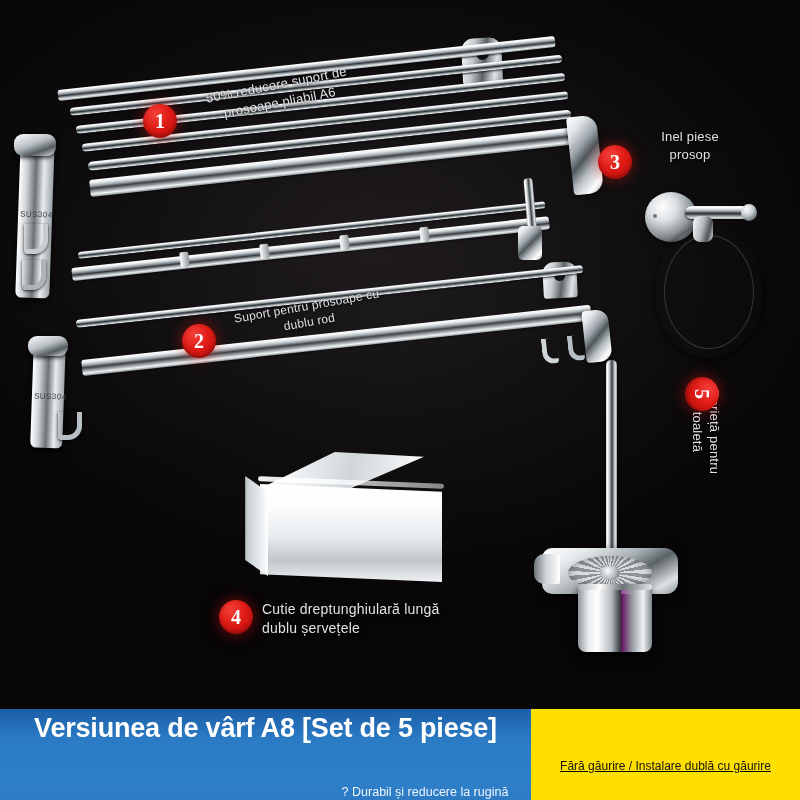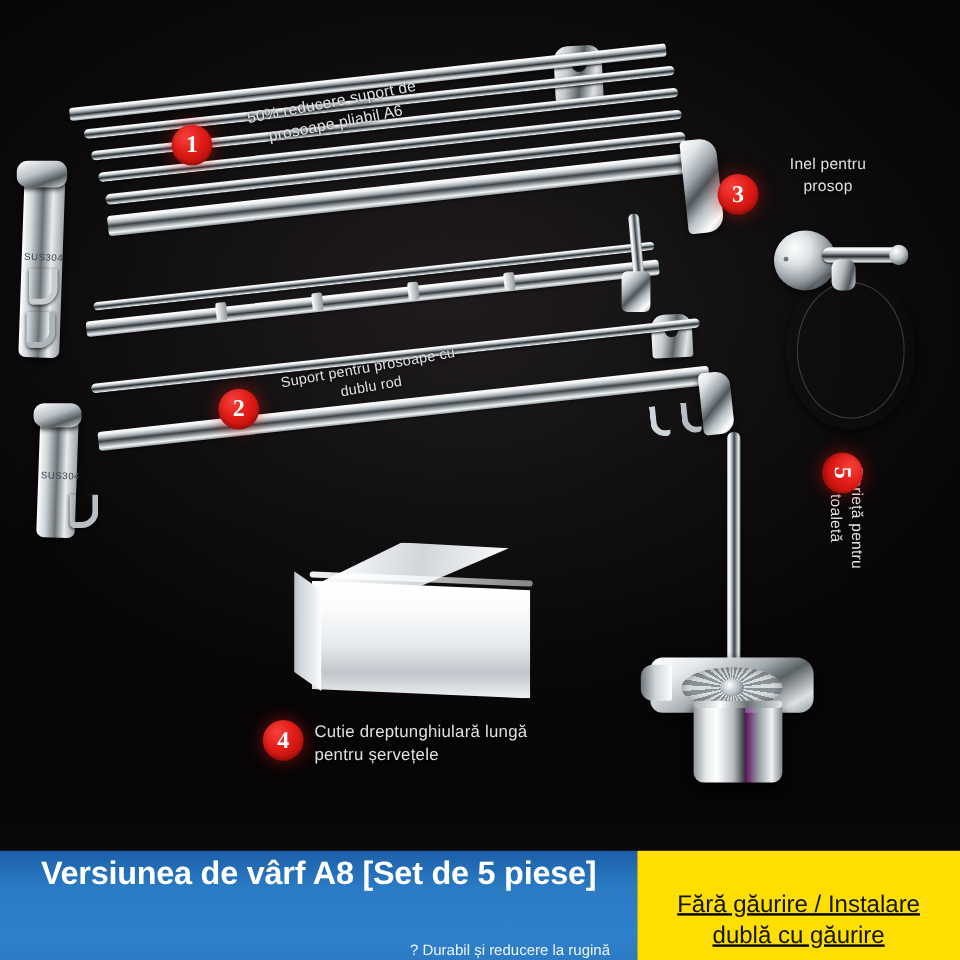--- a/index.html
+++ b/index.html
@@ -94,21 +94,21 @@
   }
   .blue-sub-left {
     position:absolute; left:18px; top:68px; width:300px;
     color:#eef4fb; font-size:15px; line-height:1.25; text-align:center;
   }
   .blue-sub-right {
     position:absolute; left:330px; top:76px; width:190px;
     color:#eef4fb; font-size:12.5px; line-height:1.25; text-align:center;
   }
   .yellow-text {
-    color:#141414; font-size:20px; line-height:1.3; text-align:center;
+    color:#141414; font-size:12px; line-height:1.3; text-align:center;
     padding:0 10px;
   }
 </style>
 </head>
 <body>
 
 <div id="stage">
 
   <div class="photo">
 
@@ -240,21 +240,21 @@
 
       <div style="position:absolute; left:10px; top:36px; width:108px; height:132px; border-radius:50%;
                   border:9px solid rgba(255,255,255,0.0);
                   box-shadow:inset 0 0 0 1px rgba(255,255,255,.18);"></div>
 
       <div style="position:absolute; left:48px; top:26px; width:20px; height:26px; border-radius:7px;
                   background:linear-gradient(105deg,#ffffff 0%,#b4bbc0 45%,#4d5357 75%,#dfe3e5 100%);"></div>
     </div>
 
     <div class="badge" style="left:598px; top:145px;">3</div>
-    <div class="callout" style="left:645px; top:128px; width:90px;">Inel pentru prosop</div>
+    <div class="callout" style="left:645px; top:128px; width:90px;">Inel piese prosop</div>
 
     <div style="position:absolute; left:238px; top:440px; width:200px; height:150px;">
 
       <div style="position:absolute; left:0px; top:12px; width:186px; height:40px;
                   background:linear-gradient(100deg,#ffffff 0%,#f2f4f6 30%,#cfd5d9 60%,#ffffff 100%);
                   clip-path:polygon(8% 100%, 52% 0%, 100% 12%, 56% 100%);
                   box-shadow:0 1px 3px rgba(0,0,0,.4);"></div>
 
       <div style="position:absolute; left:22px; top:44px; width:182px; height:98px;
                   background:linear-gradient(to bottom,#ffffff 0%,#fbfcfc 22%,#e6eaed 55%,#c0c6cb 78%,#eef1f3 100%);
@@ -264,21 +264,21 @@
       <div style="position:absolute; left:0px; top:36px; width:30px; height:100px;
                   background:linear-gradient(to right,#9aa1a6 0%,#cfd5d9 40%,#e9ecee 75%,#ffffff 100%);
                   clip-path:polygon(24% 0%, 100% 16%, 100% 100%, 24% 84%);"></div>
 
       <div style="position:absolute; left:20px; top:40px; width:186px; height:5px;
                   background:linear-gradient(to right,rgba(255,255,255,.95),rgba(255,255,255,.5));
                   transform:rotate(2.4deg); border-radius:3px;"></div>
     </div>
 
     <div class="badge" style="left:219px; top:600px;">4</div>
-    <div class="callout" style="left:262px; top:600px; width:200px; font-size:14px; text-align:left;">Cutie dreptunghiulară lungă pentru șervețele</div>
+    <div class="callout" style="left:262px; top:600px; width:200px; font-size:14px; text-align:left;">Cutie dreptunghiulară lungă dublu șervețele</div>
 
     <div style="position:absolute; left:520px; top:358px; width:170px; height:290px;">
 
       <div class="chrome-tube-v" style="position:absolute; left:86px; top:2px; width:11px; height:196px; border-radius:5px;
                   box-shadow:0 1px 4px rgba(0,0,0,.8);"></div>
 
       <div style="position:absolute; left:22px; top:190px; width:136px; height:46px;
                   background:linear-gradient(150deg,#ffffff 0%,#e6eaec 22%,#a6adb2 48%,#5b6266 64%,#dde1e4 86%,#8e9599 100%);
                   border-radius:10px 14px 12px 10px;
                   box-shadow:0 3px 8px rgba(0,0,0,.75);"></div>

